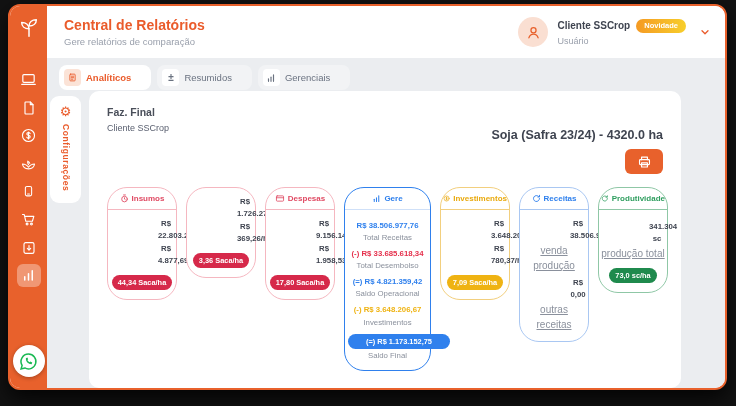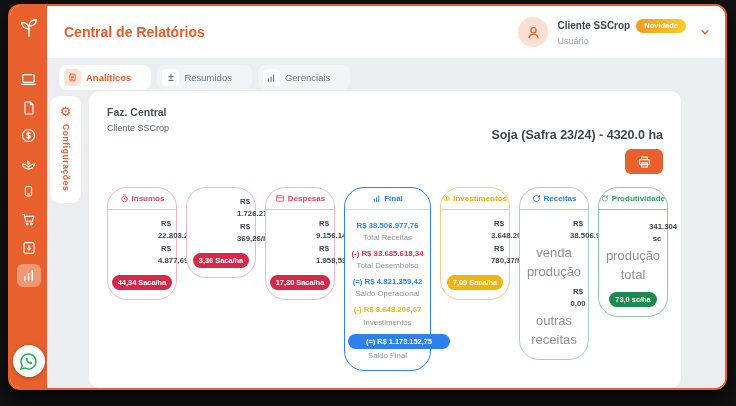--- a/index.html
+++ b/index.html
@@ -66,21 +66,21 @@
   .card.bluec  { border-color:#A9C7F2; }
   .card.green  { border-color:#8FC7A6; }
   .card-head { display:flex; align-items:center; justify-content:center; gap:3px;
     padding:6px 2px; font-size:8px; font-weight:bold; border-bottom:1px solid; }
   .red .card-head    { color:#E04A63; border-color:#F5B7C0; }
   .yellow .card-head { color:#E9A90C; border-color:#F2CF7E; }
   .bluec .card-head  { color:#2F80ED; border-color:#A9C7F2; }
   .green .card-head  { color:#2F9E5F; border-color:#8FC7A6; }
   .card-body { padding:8px 2px 9px; }
   .cv { font-size:7.8px; font-weight:bold; color:#3F4450; line-height:1.6;padding-left:48px; }
-  .cl { font-size:13px; color:#8A909C; line-height:1.5; }
+  .cl { font-size:10px; color:#8A909C; line-height:1.5;text-decoration:underline; }
   .pill { display:inline-block; margin-top:7px; font-size:7.4px; font-weight:bold; color:#fff;
     padding:3px 6px; border-radius:10px; white-space:nowrap; }
   .pill.redp    { background:#D6294A; }
   .pill.yellowp { background:#EFB312; }
   .pill.greenp  { background:#1F8A4D; }
 
   .card.saldo { width:87px; border:1.5px solid #2F80ED; }
   .saldo .card-head { color:#2F80ED; border-color:#CFE0F8; }
   .saldo-body { padding:4px 3px 10px; }
   .sv { font-size:7.8px; font-weight:bold; line-height:1.3; margin-top:7px; }
@@ -164,20 +164,21 @@
         <path d="M9 8.3c-.3 3.8 2.7 6.8 6.6 6.7l.7-2-2.1-.9-.9.8c-1.3-.6-2-1.3-2.5-2.5l.9-.9-1-2z" fill="#1BB954" stroke="none"></path>
       </svg>
     </div>
   </div>
 
   <div class="right-col">
 
     <div class="topbar">
       <div>
         <div class="title">Central de Relatórios</div>
+        <div class="subtitle">Gere relatórios de comparação</div>
       </div>
       <div class="user">
         <div class="avatar">
           <svg width="17" height="17" viewBox="0 0 24 24" fill="none" stroke="#E8612C" stroke-width="1.8" stroke-linecap="round">
               <circle cx="12" cy="8.8" r="3.6"></circle>
               <path d="M5.5 19.5c1.2-3.5 3.7-5.2 6.5-5.2s5.3 1.7 6.5 5.2"></path>
             </svg>
         </div>
         <div>
           <div class="user-name">
@@ -225,21 +226,21 @@
       </div>
 
       <div class="config-tab">
         <span class="gear">⚙</span>
         <span class="config-label">Configurações</span>
       </div>
 
       <div class="panel">
         <div class="panel-head">
           <div>
-            <div class="farm-name">Faz. Central</div>
+            <div class="farm-name">Faz. Final</div>
             <div class="farm-line">Cliente SSCrop</div>
           </div>
           <div class="crop-side">
             <div class="crop-title">Soja (Safra 23/24) - 4320.0 ha</div>
             <button class="print-btn">
               <svg width="15" height="14" viewBox="0 0 24 24" fill="none" stroke="#fff" stroke-width="2" stroke-linecap="round" stroke-linejoin="round">
                   <path d="M7 8V3.5h10V8"></path>
                   <rect x="3.5" y="8" width="17" height="8.5" rx="1.5"></rect>
                   <rect x="7" y="13.5" width="10" height="7"></rect>
                 </svg>
@@ -288,21 +289,21 @@
             </div>
           </div>
 
           <div class="card saldo">
             <div class="card-head">
               <svg width="9" height="9" viewBox="0 0 24 24" fill="none" stroke="currentColor" stroke-width="2.8" stroke-linecap="round">
                   <path d="M6 20v-6"></path>
                   <path d="M12 20V10"></path>
                   <path d="M18 20V4.5"></path>
                 </svg>
-              <span>Final</span>
+              <span>Gere</span>
             </div>
             <div class="saldo-body">
               <div class="sv blue">R$ 38.506.977,76</div>
               <div class="sl">Total Receitas</div>
               <div class="sv redv">(-) R$ 33.685.618,34</div>
               <div class="sl">Total Desembolso</div>
               <div class="sv blue">(=) R$ 4.821.359,42</div>
               <div class="sl">Saldo Operacional</div>
               <div class="sv yellowv">(-) R$ 3.648.206,67</div>
               <div class="sl">Investimentos</div>

